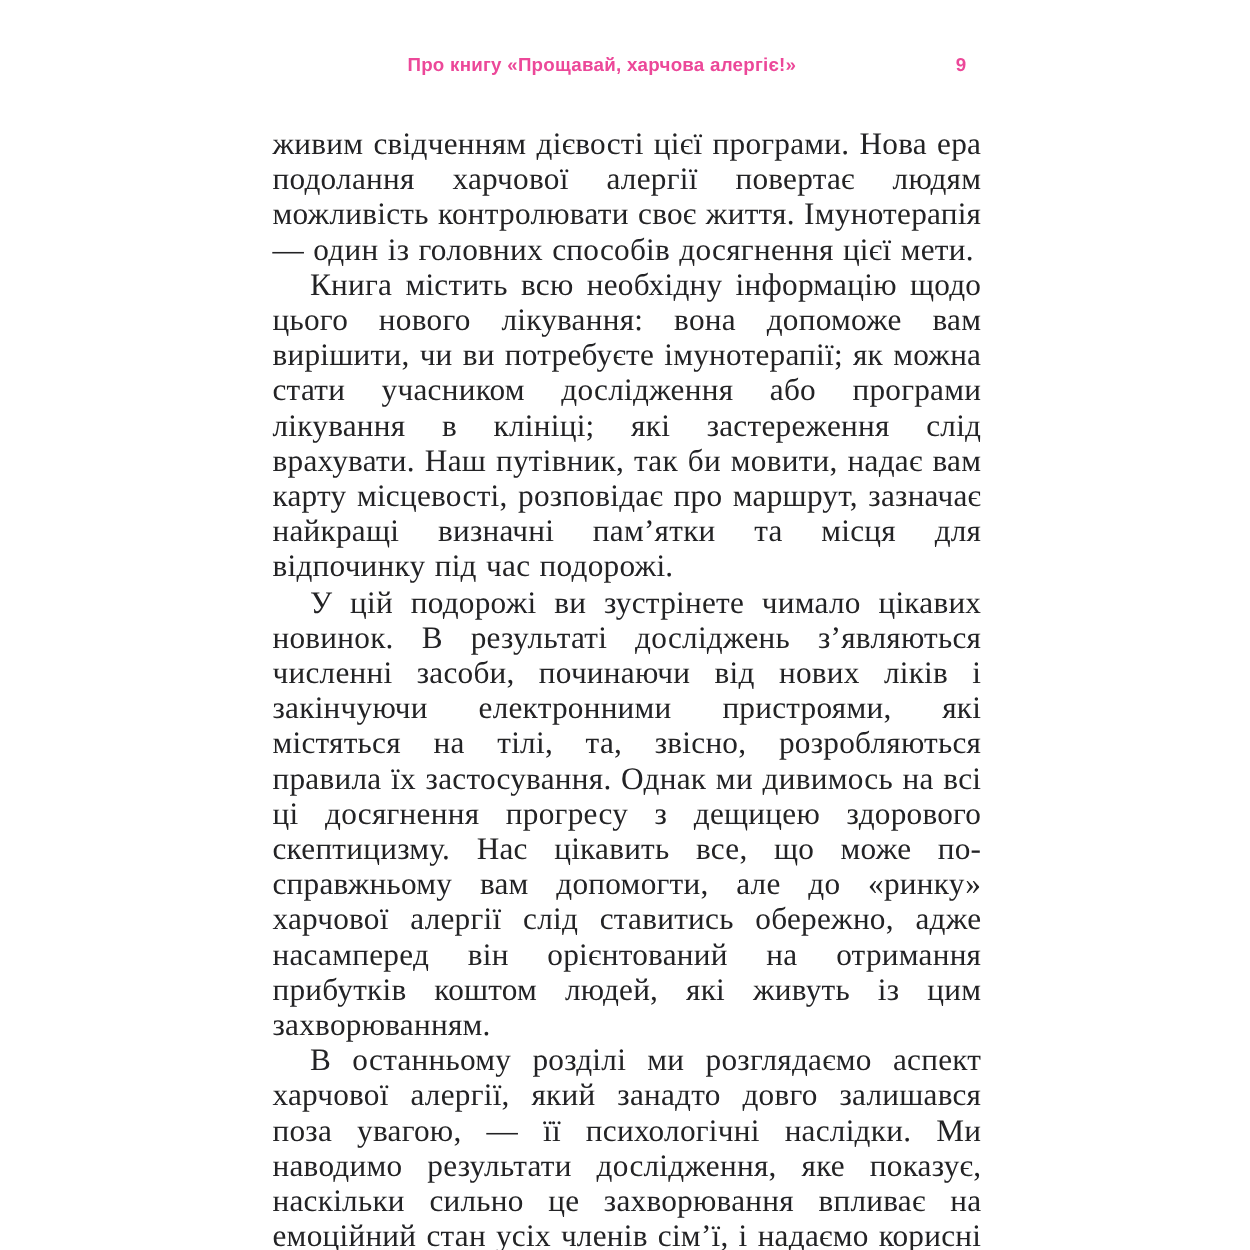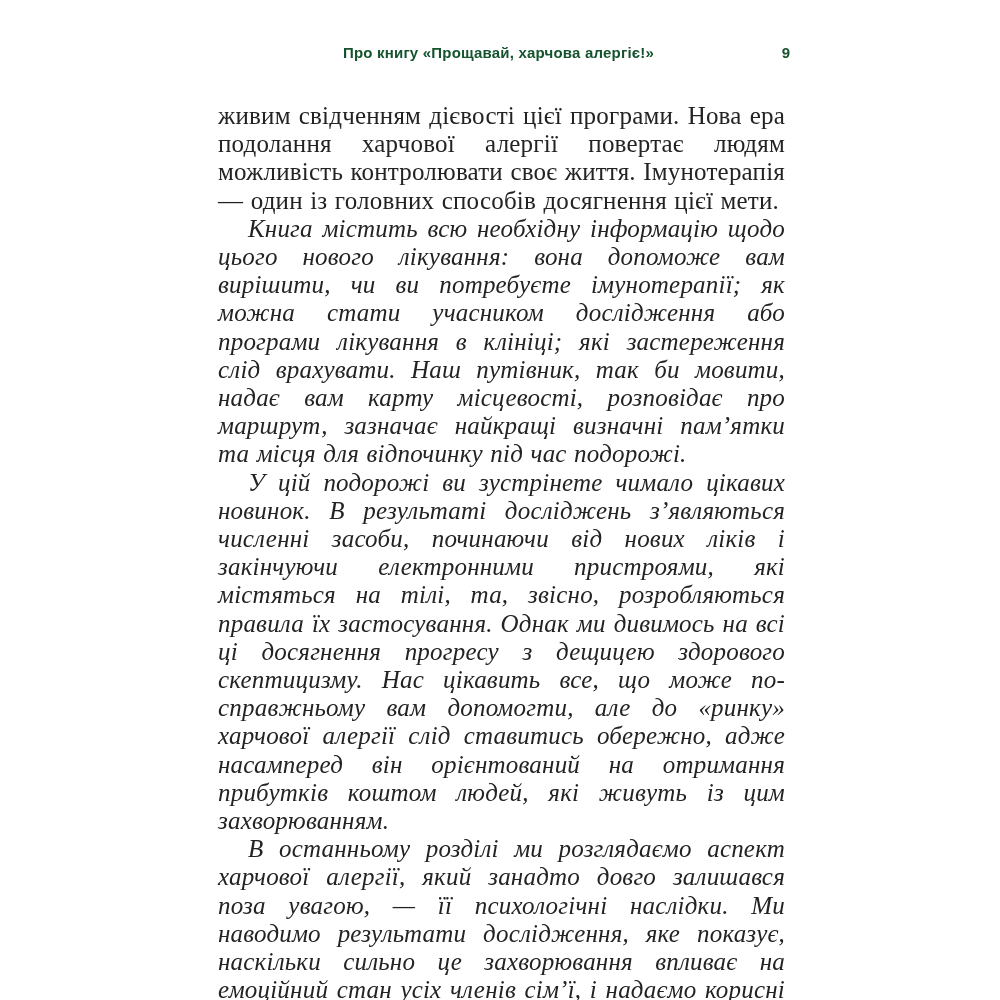--- a/index.html
+++ b/index.html
@@ -11,27 +11,27 @@
     position: relative;
     width: 1000px;
     height: 1000px;
     background: #ffffff;
     color: #1c1c1e;
     overflow: hidden;
   }
   .running-header {
     position: absolute;
     top: 44px;
-    left: 235px;
+    left: 218px;
     width: 567px;
     height: 22px;
     font-family: "Liberation Sans", "DejaVu Sans", sans-serif;
     font-size: 15px;
     font-weight: 700;
-    color: #14532d;
+    color: #ec4899;
   }
   .running-title {
     position: absolute;
     left: 0;
     right: 40px;
     text-align: center;
     letter-spacing: 0.2px;
     white-space: nowrap;
   }
   .page-number {
@@ -52,21 +52,20 @@
     color: #232325;
     letter-spacing: 0.2px;
     word-spacing: 1px;
   }
   .content p {
     margin: 0;
     padding: 0;
   }
   .content p.indent {
     text-indent: 30px;
-    font-style: italic;
   }
 </style>
 </head>
 <body>
 
 <div class="page">
 
   <div class="running-header">
     <div class="running-title">Про книгу «Прощавай, харчова алергіє!»</div>
     <div class="page-number">9</div>

